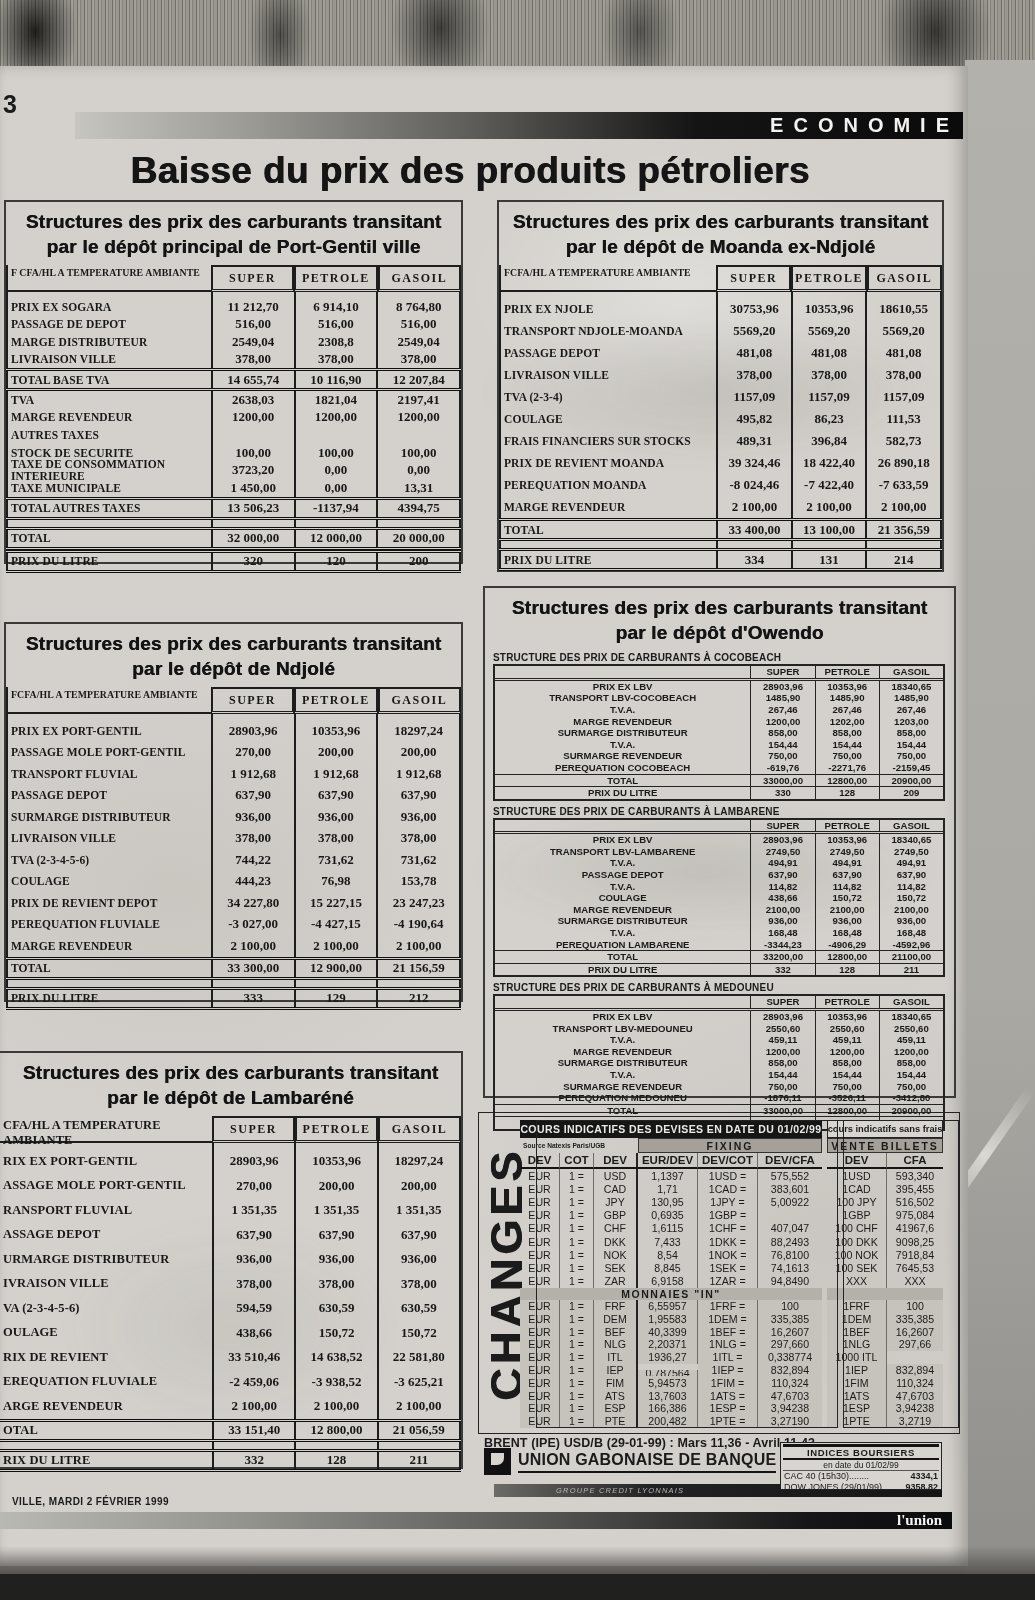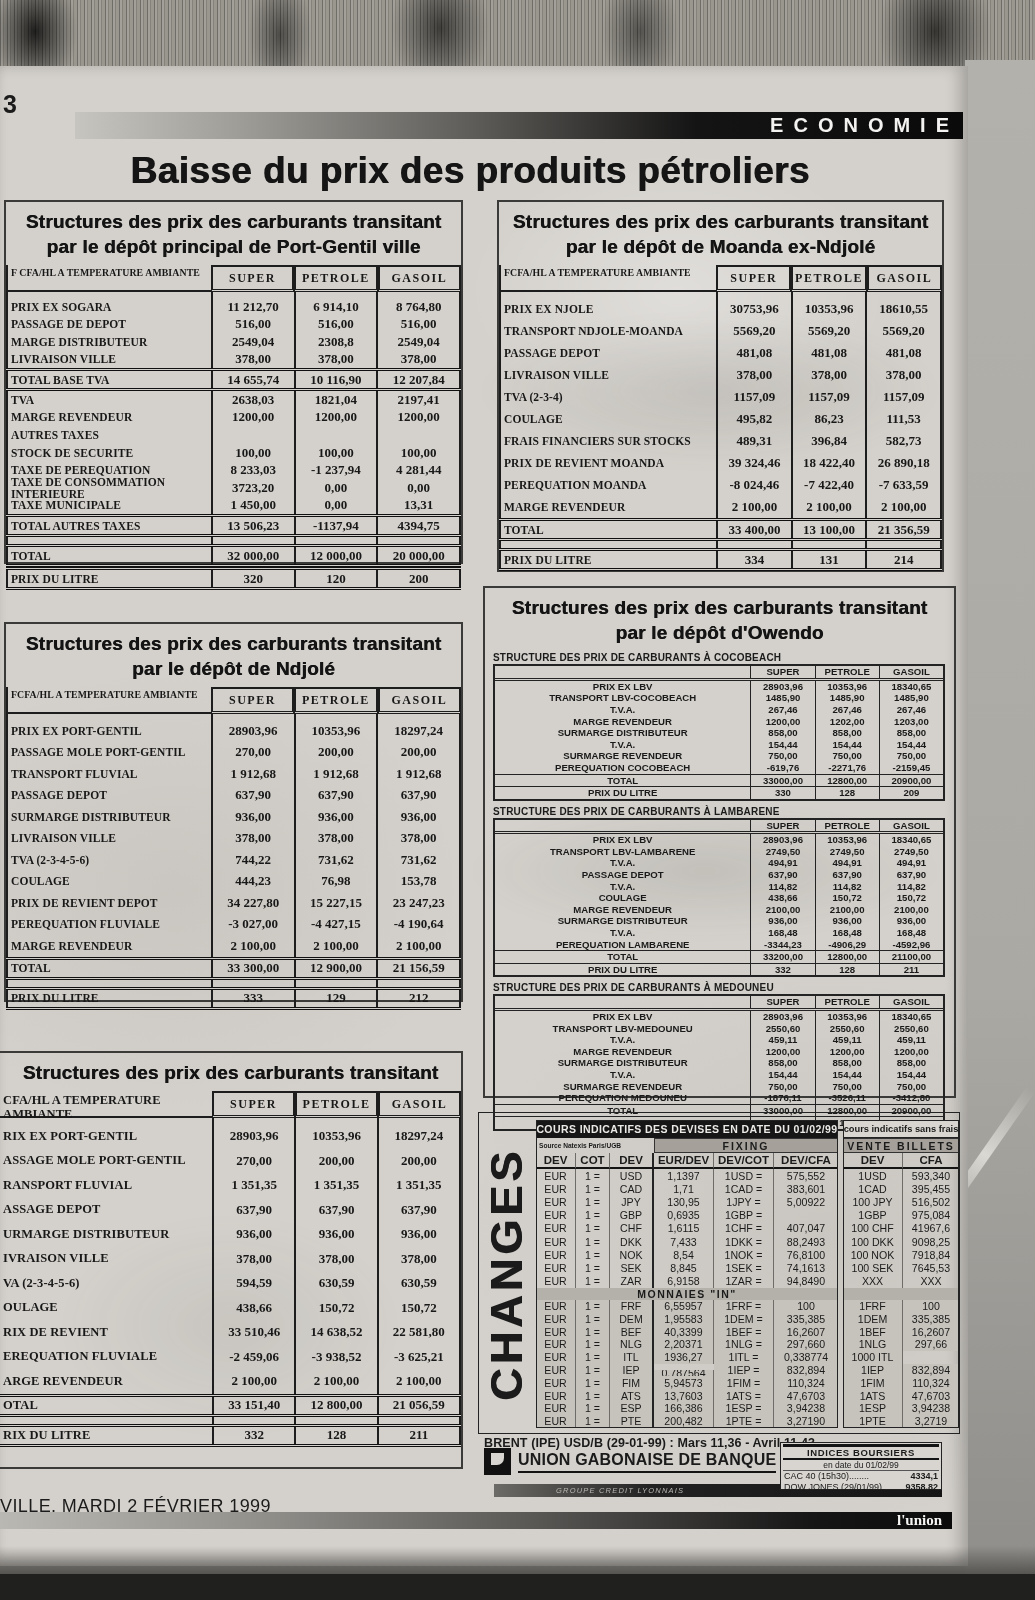--- a/index.html
+++ b/index.html
@@ -83,21 +83,21 @@
   .st-head{border-bottom:3px double #232323;}
   .st-total{border-top:1.5px solid #232323;}
   
   #s-ch{position:absolute;left:478px;top:1046px;width:482px;height:394px;}
   .ch-outer{position:absolute;left:0;top:0;width:482px;height:322px;border:1.5px solid #232323;
     box-sizing:border-box;pointer-events:none;}
   .ch-logo{position:absolute;left:2px;top:10px;height:304px;width:54px;
     writing-mode:vertical-rl;transform:rotate(180deg);text-align:center;
     font-size:45px;font-weight:bold;letter-spacing:4px;color:#1b1b1b;line-height:54px;
     text-shadow:1px 0 currentColor;}
-  .ch-table{position:absolute;left:58px;top:8px;width:423px;height:308px;display:grid;
+  .ch-table{position:absolute;left:42px;top:8px;width:423px;height:308px;display:grid;
     grid-template-columns:40px 34px 44px 60px 60px 64px 5px 60px 56px;
     grid-template-rows:18px 15px 16px repeat(9,13.2px) 12px repeat(10,12.8px);}
   .cc{display:flex;align-items:center;justify-content:center;overflow:hidden;
     white-space:nowrap;font-size:10.6px;box-sizing:border-box;}
   .ch-bl{position:absolute;left:58px;top:8px;width:302px;height:308px;border:1.5px solid #232323;box-sizing:border-box;pointer-events:none;}
   .ch-br{position:absolute;left:365px;top:8px;width:116px;height:308px;border:1.5px solid #232323;box-sizing:border-box;pointer-events:none;}
   .ch-hbar{background:#161616;color:#eceae7;font-weight:bold;font-size:10.5px;letter-spacing:.4px;}
   .ch-nofee{border:1.5px solid #232323;font-weight:bold;font-size:9.3px;background:#d9d6d1;}
   .ch-src{font-size:6.6px;font-weight:bold;justify-content:flex-start;padding-left:3px;}
   .ch-gray{background:#a5a19a;font-weight:bold;font-size:10.5px;letter-spacing:2px;border:1px solid #333;}
@@ -119,21 +119,21 @@
   .ugb-logo{width:27px;height:27px;background:#111;margin-right:7px;position:relative;flex:none;}
   .ugb-logo:after{content:"";position:absolute;left:7px;top:5px;width:13px;height:12px;
     background:#d8d5d0;border-radius:0 0 7px 0;}
   .ugb-name{font-weight:bold;font-size:16px;letter-spacing:.2px;white-space:nowrap;
     border-bottom:2px solid #141414;padding-bottom:2px;}
   .ugb-bar{position:absolute;left:16px;top:372px;width:448px;height:13px;
     background:linear-gradient(90deg,#6d6b67,#222 35%,#151515);
     color:#b9b7b3;font-style:italic;font-size:7.5px;line-height:13px;
     padding-left:62px;box-sizing:border-box;letter-spacing:1.2px;}
   
-  .footer-date{position:absolute;left:0;top:1430px;font-size:18px;font-weight:normal;letter-spacing:.4px;}
+  .footer-date{position:absolute;left:12px;top:1430px;font-size:10px;font-weight:bold;letter-spacing:.4px;}
   .footer-bar{position:absolute;left:0;top:1446px;width:952px;height:17px;
     background:linear-gradient(90deg,#bab8b3 0%,#96948f 25%,#5c5a57 55%,#161616 85%,#0b0b0b 100%);}
   .brand{float:right;color:#f5f4f2;font-family:"Liberation Serif",serif;font-weight:bold;
     font-size:15px;line-height:17px;padding-right:10px;}
 </style>
 </head>
 <body>
 
 <div class="top-noise"></div>
 <div class="wall-right"></div>
@@ -212,26 +212,20 @@
           <div class="bt-label">AUTRES TAXES</div>
           <div class="bt-col bt-val"></div>
           <div class="bt-col bt-val"></div>
           <div class="bt-col bt-val"></div>
         </div>
         <div class="bt-row r-n">
           <div class="bt-label">STOCK DE SECURITE</div>
           <div class="bt-col bt-val">100,00</div>
           <div class="bt-col bt-val">100,00</div>
           <div class="bt-col bt-val">100,00</div>
-        </div>
-        <div class="bt-row r-n">
-          <div class="bt-label">TAXE DE PEREQUATION</div>
-          <div class="bt-col bt-val">8 233,03</div>
-          <div class="bt-col bt-val">-1 237,94</div>
-          <div class="bt-col bt-val">4 281,44</div>
         </div>
         <div class="bt-row r-n">
           <div class="bt-label">TAXE DE CONSOMMATION INTERIEURE</div>
           <div class="bt-col bt-val">3723,20</div>
           <div class="bt-col bt-val">0,00</div>
           <div class="bt-col bt-val">0,00</div>
         </div>
         <div class="bt-row r-n">
           <div class="bt-label">TAXE MUNICIPALE</div>
           <div class="bt-col bt-val">1 450,00</div>
@@ -693,20 +687,21 @@
             <div class="st-col">128</div>
             <div class="st-col">209</div>
           </div>
         </div>
       </div>
   </div>
 
   <div class="sec" id="s-lb">
     <div class="sec-title">
       <div>Structures des prix des carburants transitant</div>
+      <div>par le dépôt de Lambaréné</div>
     </div>
     <div class="bt" id="t-lb">
         <div class="bt-row bt-head">
           <div class="bt-label bt-unit">CFA/HL A TEMPERATURE AMBIANTE</div>
           <div class="bt-col bt-colhead">SUPER</div>
           <div class="bt-col bt-colhead">PETROLE</div>
           <div class="bt-col bt-colhead">GASOIL</div>
         </div>
         <div class="bt-row bt-subhead">
           <div class="bt-label"></div>

